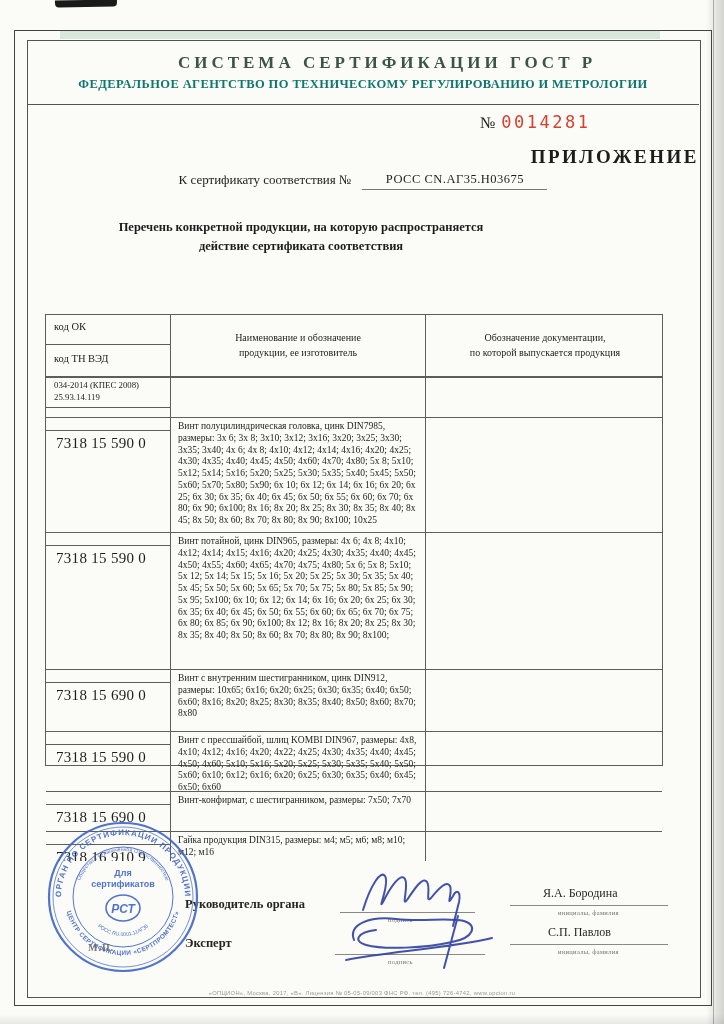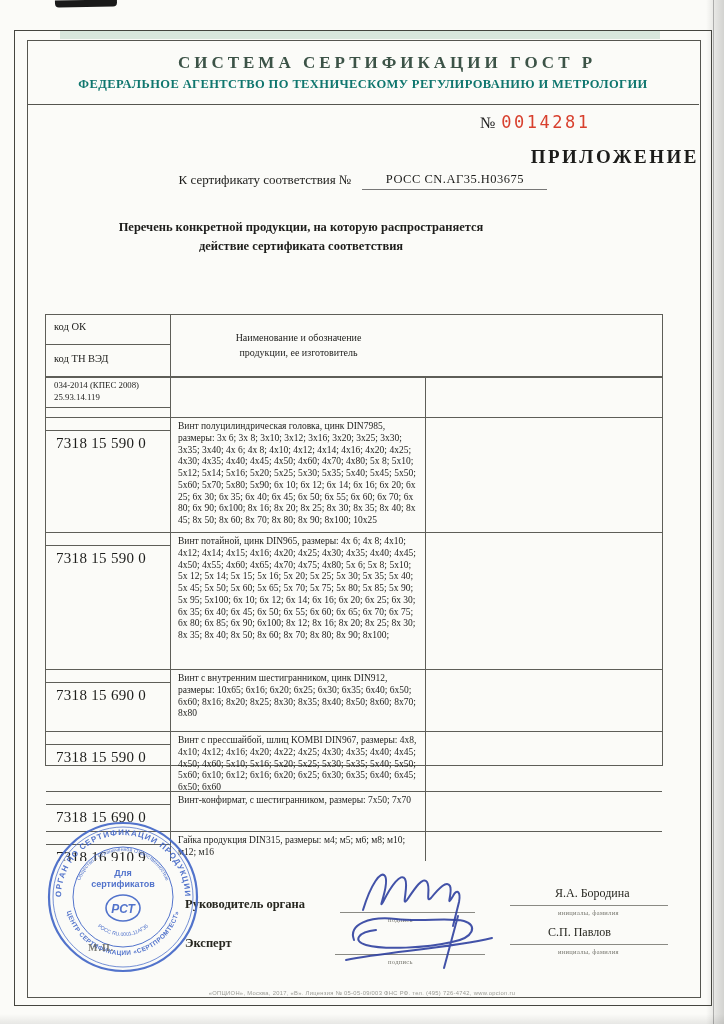--- a/index.html
+++ b/index.html
@@ -106,20 +106,22 @@
 действие сертификата соответствия</div>
 
   <div class="tbl">
     <div class="trow thead">
       <div class="cell th1">
         <div class="top">код ОК</div>
         <div class="bot">код ТН ВЭД</div>
       </div>
       <div class="cell thc">Наименование и обозначение
 продукции, ее изготовитель</div>
+      <div class="cell thc">Обозначение документации,
+по которой выпускается продукция</div>
     </div>
 
     <div class="trow" style="height:40px">
       <div class="cell">
         <div class="r1-codes">034-2014 (КПЕС 2008)
 25.93.14.119</div>
       </div>
       <div class="cell"></div>
       <div class="cell"></div>
     </div>
@@ -192,21 +194,21 @@
   </div>
 
   <div class="sig-label" style="left:185px;top:897px;">Руководитель органа</div>
   <div class="sig-label" style="left:185px;top:936px;">Эксперт</div>
 
   <div class="sig-line" style="left:340px;top:912px;width:135px;"></div>
   <div class="sig-caption" style="left:388px;top:916px;">подпись</div>
   <div class="sig-line" style="left:335px;top:954px;width:150px;"></div>
   <div class="sig-caption" style="left:388px;top:958px;">подпись</div>
 
-  <div class="sig-name" style="left:555px;top:886px;">Я.А. Бородина</div>
+  <div class="sig-name" style="left:543px;top:886px;">Я.А. Бородина</div>
   <div class="sig-line" style="left:510px;top:905px;width:158px;"></div>
   <div class="sig-caption" style="left:558px;top:909px;">инициалы, фамилия</div>
 
   <div class="sig-name" style="left:548px;top:925px;">С.П. Павлов</div>
   <div class="sig-line" style="left:510px;top:944px;width:158px;"></div>
   <div class="sig-caption" style="left:558px;top:948px;">инициалы, фамилия</div>
 
   <svg class="sig-svg" style="left:355px;top:858px;" width="130" height="70" viewBox="0 0 130 70">
     <path d="M8 52 C16 26 26 12 30 18 C35 26 22 54 28 44 C36 28 46 14 50 21 C54 28 46 50 52 42 C60 30 68 18 72 24 C76 30 70 46 76 40 C84 30 92 22 95 28 C98 34 90 52 98 38 C102 30 106 34 104 44 L98 68" fill="none" stroke="#2e3f9f" stroke-width="2" stroke-linecap="round" opacity=".9"></path>
   </svg>

